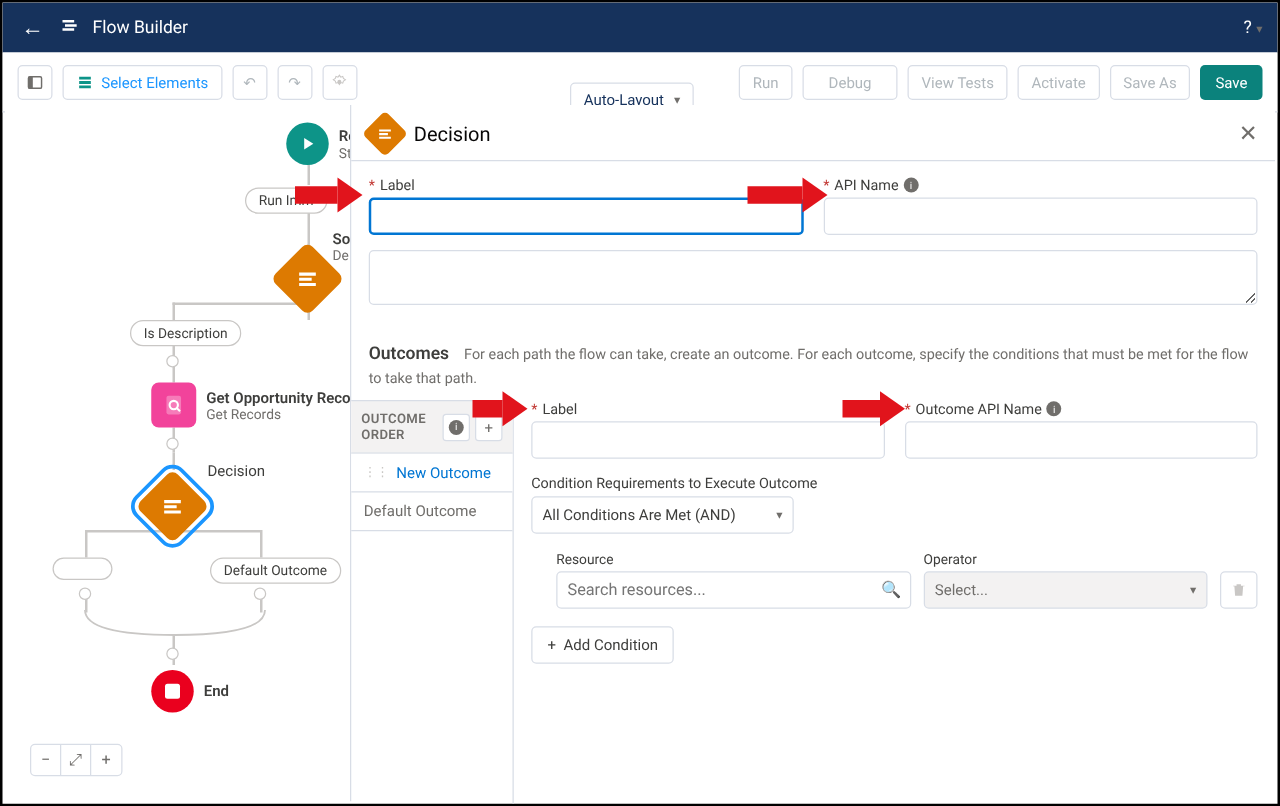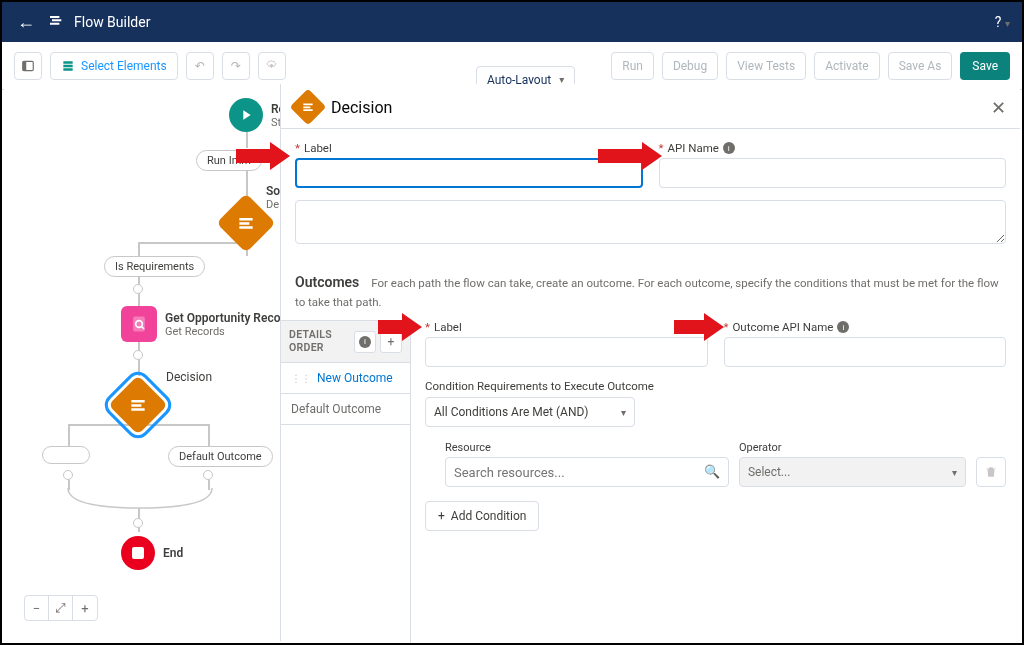--- a/index.html
+++ b/index.html
@@ -140,21 +140,21 @@
         <path d="M12 2l2 3 3-1 1 3 3 2-3 2-1 3-3-1-2 3-2-3-3 1-1-3-3-2 3-2 1-3 3 1z" fill="none" stroke="#c9c7c5" stroke-width="1.5"></path>
       </svg>
   </div>
   <div class="spacer"></div>
   <div class="toolbtn dropdown">
     <span>Auto-Layout</span>
     <span class="caret">▾</span>
   </div>
   <div style="width:20px"></div>
   <div class="toolbtn disabled" style="padding:0 10px">Run</div>
-  <div class="toolbtn disabled" style="padding:0 10px">Debug</div>
+  <div class="toolbtn disabled" style="padding:0 20px">Debug</div>
   <div class="toolbtn disabled" style="padding:0 10px">View Tests</div>
   <div class="toolbtn disabled" style="padding:0 10px">Activate</div>
   <div class="toolbtn disabled" style="padding:0 10px">Save As</div>
   <button class="savebtn">Save</button>
 </div>
 
 <div class="canvas">
 
   <div class="connector" style="left:242px; top:46px; width:1.5px; height:18px;"></div>
   <div class="connector" style="left:242px; top:86px; width:1.5px; height:30px;"></div>
@@ -202,21 +202,21 @@
   </div>
 
   <div style="position:absolute; left:221px; top:118px;">
     <div class="decision-diamond">
       <svg viewBox="0 0 24 24">
           <path d="M4 6h16v3H4zM4 11h12v3H4zM4 16h16v3H4z"></path>
         </svg>
     </div>
   </div>
 
-  <div class="pill" style="position:absolute; left:100px; top:172px;">Is Requirements</div>
+  <div class="pill" style="position:absolute; left:100px; top:172px;">Is Description</div>
 
   <div class="tinycircle" style="left:129px; top:200px;"></div>
 
   <div class="flownode" style="left:117px; top:222px;">
     <div class="get-rect">
       <svg viewBox="0 0 24 24">
           <rect x="5" y="3" width="14" height="18" rx="2" fill="#fff" opacity="0.3"></rect>
           <circle cx="12" cy="12" r="4" fill="none" stroke="#fff" stroke-width="2"></circle>
           <path d="M15 15l3 3" stroke="#fff" stroke-width="2"></path>
         </svg>
@@ -294,21 +294,21 @@
   </div>
 
   <div class="outcomes-head">
     <h3>Outcomes</h3>
     <span>For each path the flow can take, create an outcome. For each outcome, specify the conditions that must be met for the flow to take that path.</span>
   </div>
 
   <div class="outcomes-layout">
     <div class="outorder">
       <div class="oohead">
-        <div class="ootitle" style="white-space:pre-line;">DETAILS
+        <div class="ootitle" style="white-space:pre-line;">OUTCOME
 ORDER</div>
         <div class="btns">
           <div class="circlebtn">
               <span class="info-icon">i</span>
             </div>
           <div class="circlebtn">+</div>
         </div>
       </div>
       <div class="ooitem active">
         <span class="drag">⋮⋮</span>

